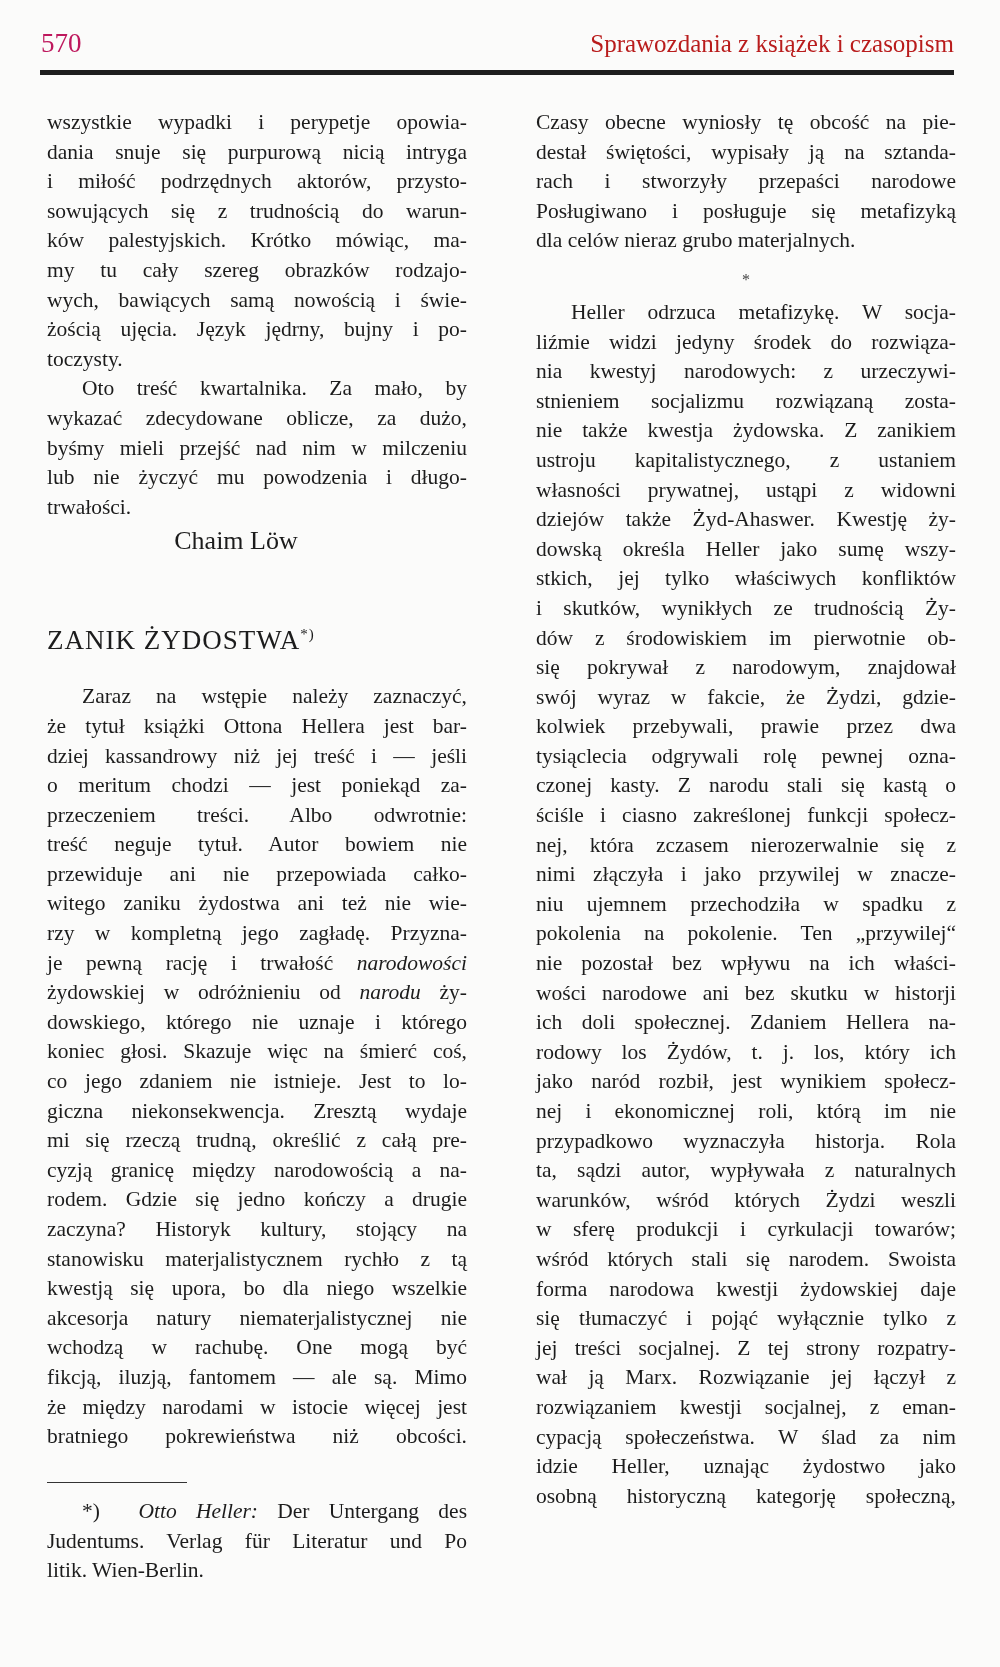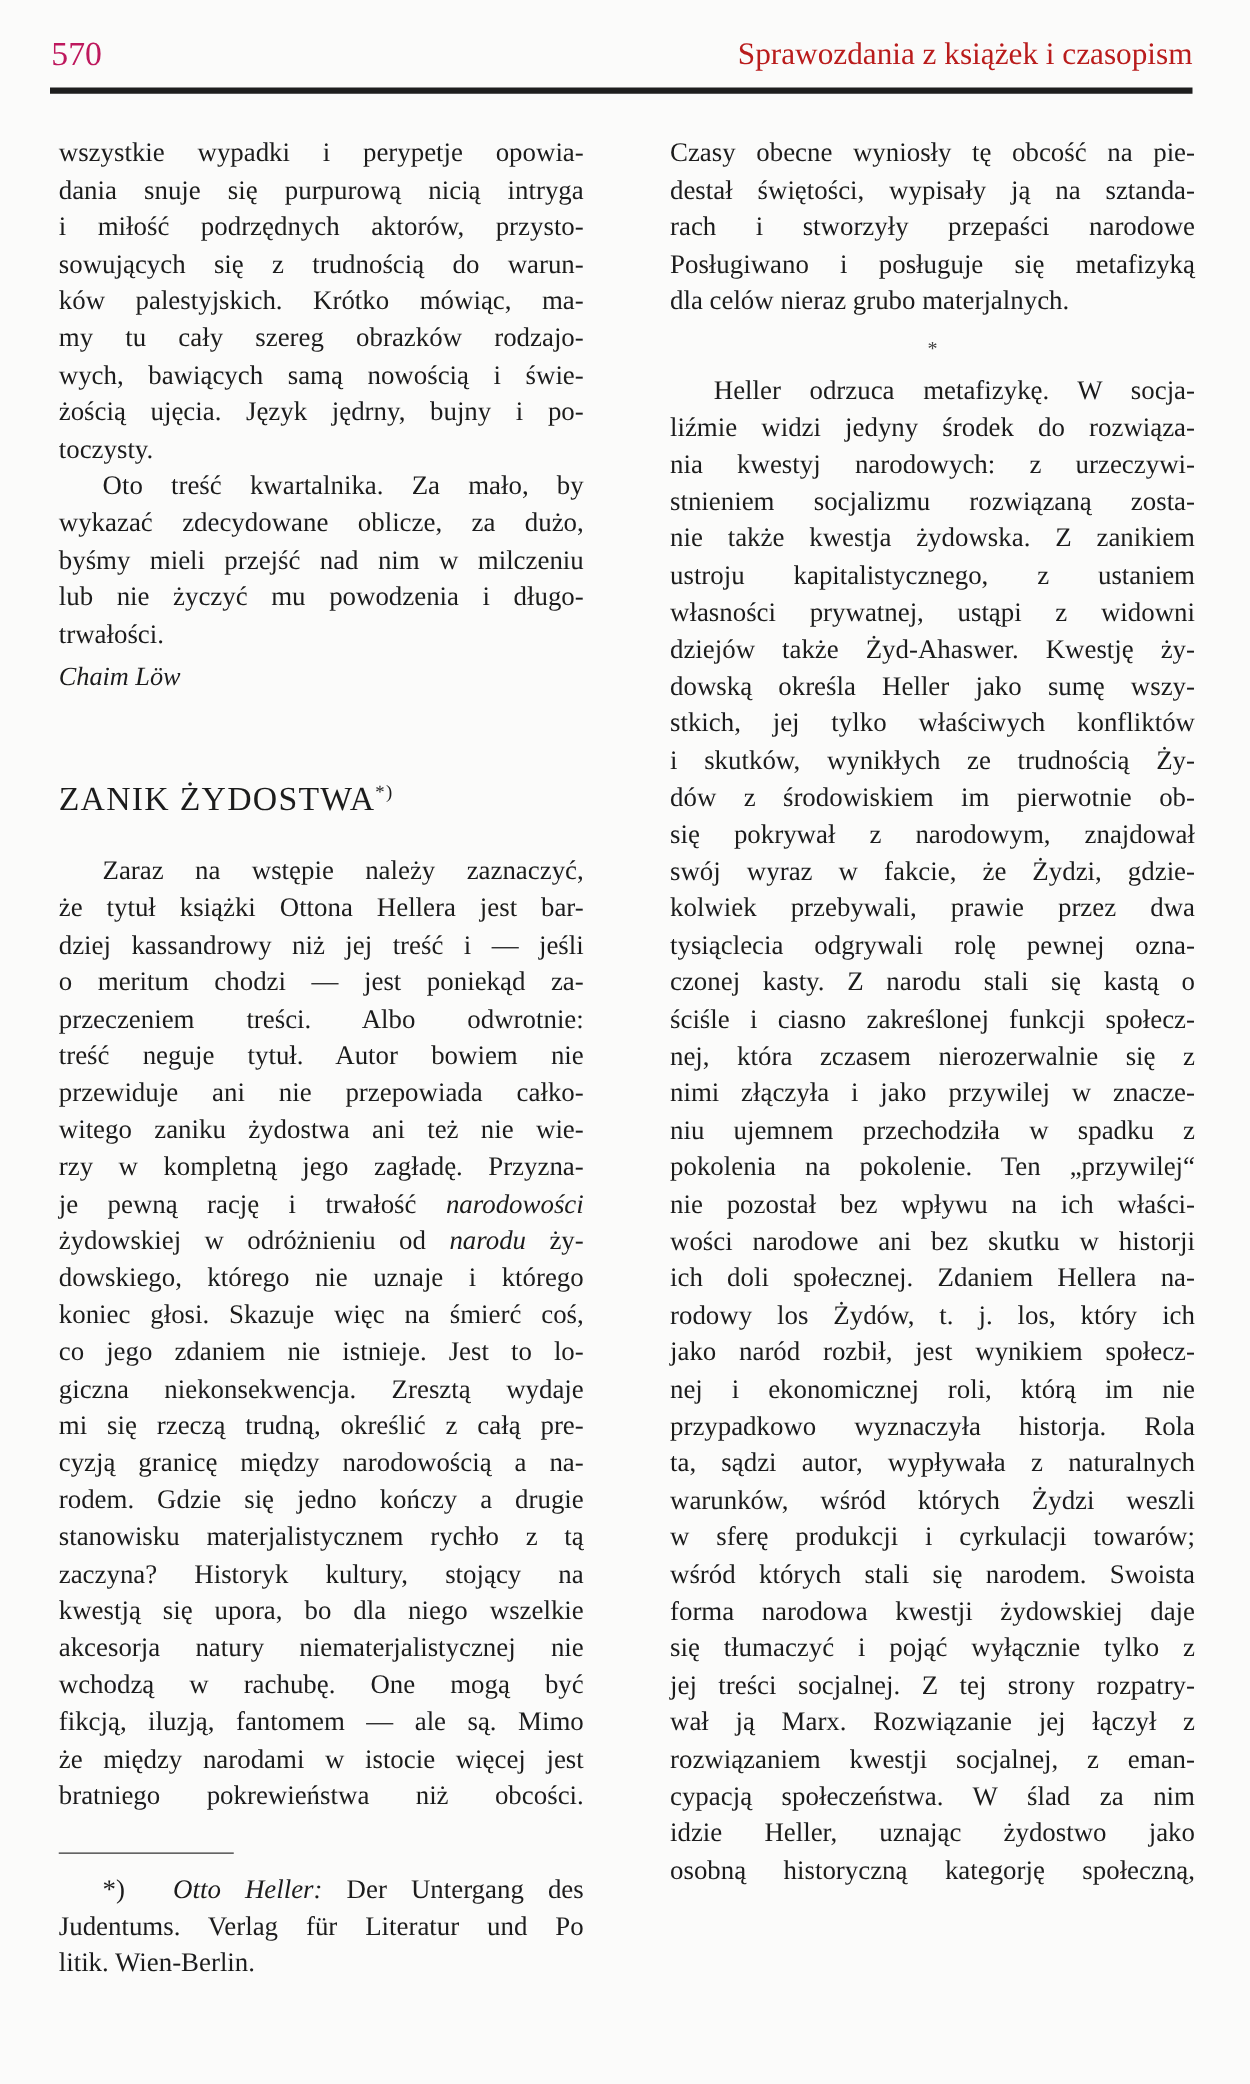--- a/index.html
+++ b/index.html
@@ -33,22 +33,22 @@
     height: 29.6px;
     line-height: 29.6px;
     white-space: nowrap;
     text-align: justify;
     text-align-last: justify;
     overflow: visible;
   }
   .line.last { text-align-last: left; }
   .line.indent { padding-left: 35px; }
   .signature {
-    font-size: 21px; font-style: italic;
-    text-align: left; padding-right: 42px;
+    font-size: 26px; 
+    text-align: center; padding-right: 42px;
     height: 38px; line-height: 38px;
   }
   .section-title {
     font-size: 27px; letter-spacing: 1px;
     margin-top: 46px; margin-bottom: 36px;
     height: 40px; line-height: 56px;
   }
   .section-title sup { font-size: 15px; }
   .dinkus {
     text-align: center; font-size: 16px;
@@ -111,22 +111,22 @@
     <span>żydowskiej w odróżnieniu od </span><i>narodu</i><span> ży-</span>
   </div>
   <div id="l-para3-rest">
       <div class="line">dowskiego, którego nie uznaje i którego</div>
       <div class="line">koniec głosi. Skazuje więc na śmierć coś,</div>
       <div class="line">co jego zdaniem nie istnieje. Jest to lo-</div>
       <div class="line">giczna niekonsekwencja. Zresztą wydaje</div>
       <div class="line">mi się rzeczą trudną, określić z całą pre-</div>
       <div class="line">cyzją granicę między narodowością a na-</div>
       <div class="line">rodem. Gdzie się jedno kończy a drugie</div>
+      <div class="line">zaczyna? Historyk kultury, stojący na</div>
       <div class="line">stanowisku materjalistycznem rychło z tą</div>
-      <div class="line">zaczyna? Historyk kultury, stojący na</div>
       <div class="line">kwestją się upora, bo dla niego wszelkie</div>
       <div class="line">akcesorja natury niematerjalistycznej nie</div>
       <div class="line">wchodzą w rachubę. One mogą być</div>
       <div class="line">fikcją, iluzją, fantomem — ale są. Mimo</div>
       <div class="line">że między narodami w istocie więcej jest</div>
       <div class="line">bratniego pokrewieństwa niż obcości.</div>
     </div>
 
   <div class="footnote-rule"></div>
   <div>

